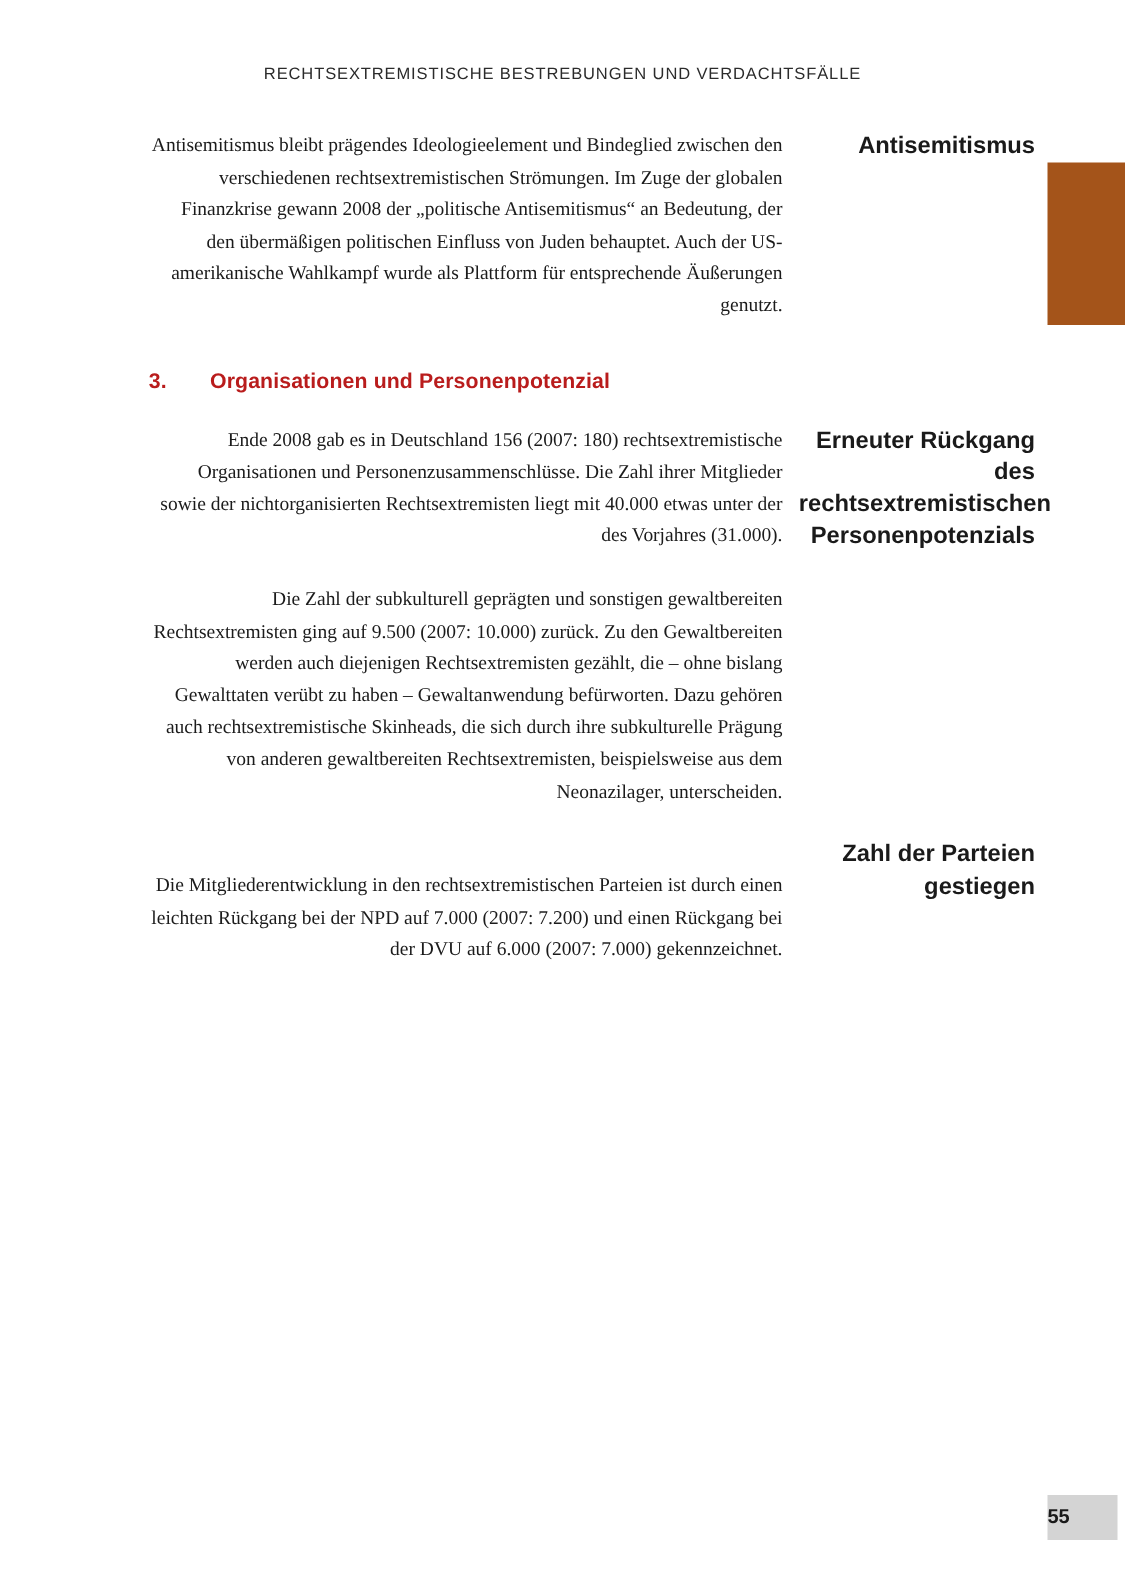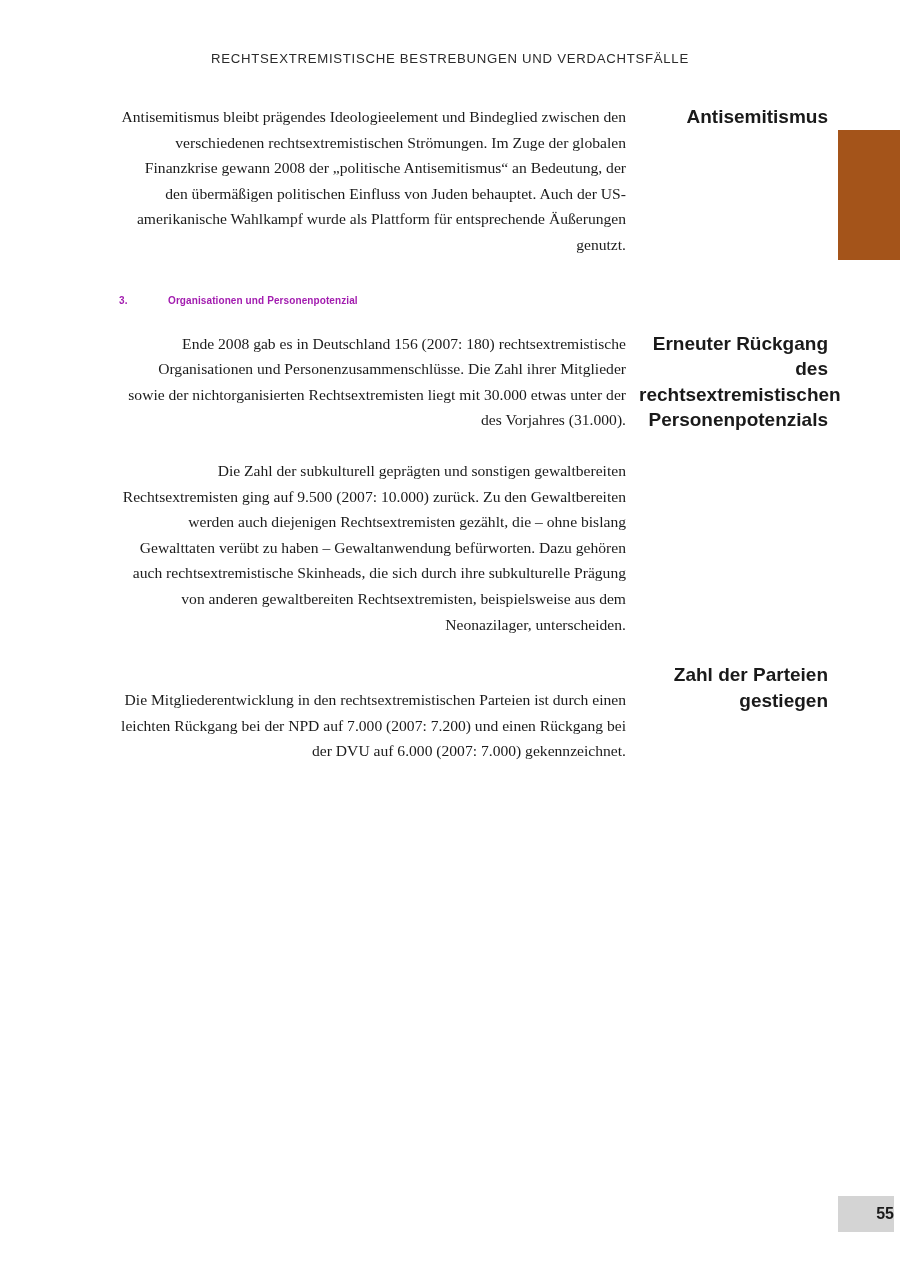--- a/index.html
+++ b/index.html
@@ -80,41 +80,41 @@
 
   
   .gap-para   { height: 25px; }
   .gap-head   { height: 37px; }
   .gap-afterhead { height: 25px; }
 
   
   .section-heading {
     font-family: "Liberation Sans", sans-serif;
     font-weight: bold;
-    font-size: 10px;
-    color: #a21caf;
+    font-size: 17px;
+    color: #b91c1c;
     letter-spacing: 0.1px;
     white-space: nowrap;
   }
   .section-heading .num {
     display: inline-block;
     width: 49px;
   }
 
   
   .page-number {
     position: absolute;
     left: 838px;
     top: 1196px;
     width: 56px;
     height: 36px;
     background: #d4d4d4;
     display: flex;
     align-items: center;
-    justify-content: flex-end;
+    justify-content: flex-start;
     font-family: "Liberation Sans", sans-serif;
     font-weight: bold;
     font-size: 16px;
     color: #1a1a1a;
   }
 </style>
 </head>
 <body>
 
 <div class="page">
@@ -132,21 +132,21 @@
 
     <div class="gap-head"></div>
 
     <div class="section-heading">
       <span class="num">3.</span><span>Organisationen und Personenpotenzial</span>
     </div>
 
     <div class="gap-afterhead"></div>
 
     <div class="block">
-      <div class="body-col last-line-left">Ende 2008 gab es in Deutschland 156 (2007: 180) rechtsextremistische Organisationen und Personenzusammenschlüsse. Die Zahl ihrer Mitglieder sowie der nichtorganisierten Rechtsextremisten liegt mit 30.000 etwas unter der des Vorjahres (31.000).</div>
+      <div class="body-col last-line-left">Ende 2008 gab es in Deutschland 156 (2007: 180) rechtsextremistische Organisationen und Personenzusammenschlüsse. Die Zahl ihrer Mitglieder sowie der nichtorganisierten Rechtsextremisten liegt mit 40.000 etwas unter der des Vorjahres (31.000).</div>
       <div class="margin-col">Erneuter Rückgang des rechtsextremistischen Personenpotenzials</div>
     </div>
 
     <div class="gap-para"></div>
 
     <div class="block">
       <div class="body-col last-line-left">Die Zahl der subkulturell geprägten und sonstigen gewaltbereiten Rechtsextremisten ging auf 9.500 (2007: 10.000) zurück. Zu den Gewaltbereiten werden auch diejenigen Rechtsextremisten gezählt, die – ohne bislang Gewalttaten verübt zu haben – Gewaltanwendung befürworten. Dazu gehören auch rechtsextremistische Skinheads, die sich durch ihre subkulturelle Prägung von anderen gewaltbereiten Rechtsextremisten, beispielsweise aus dem Neonazilager, unterscheiden.</div>
     </div>
 
     <div class="gap-para"></div>

